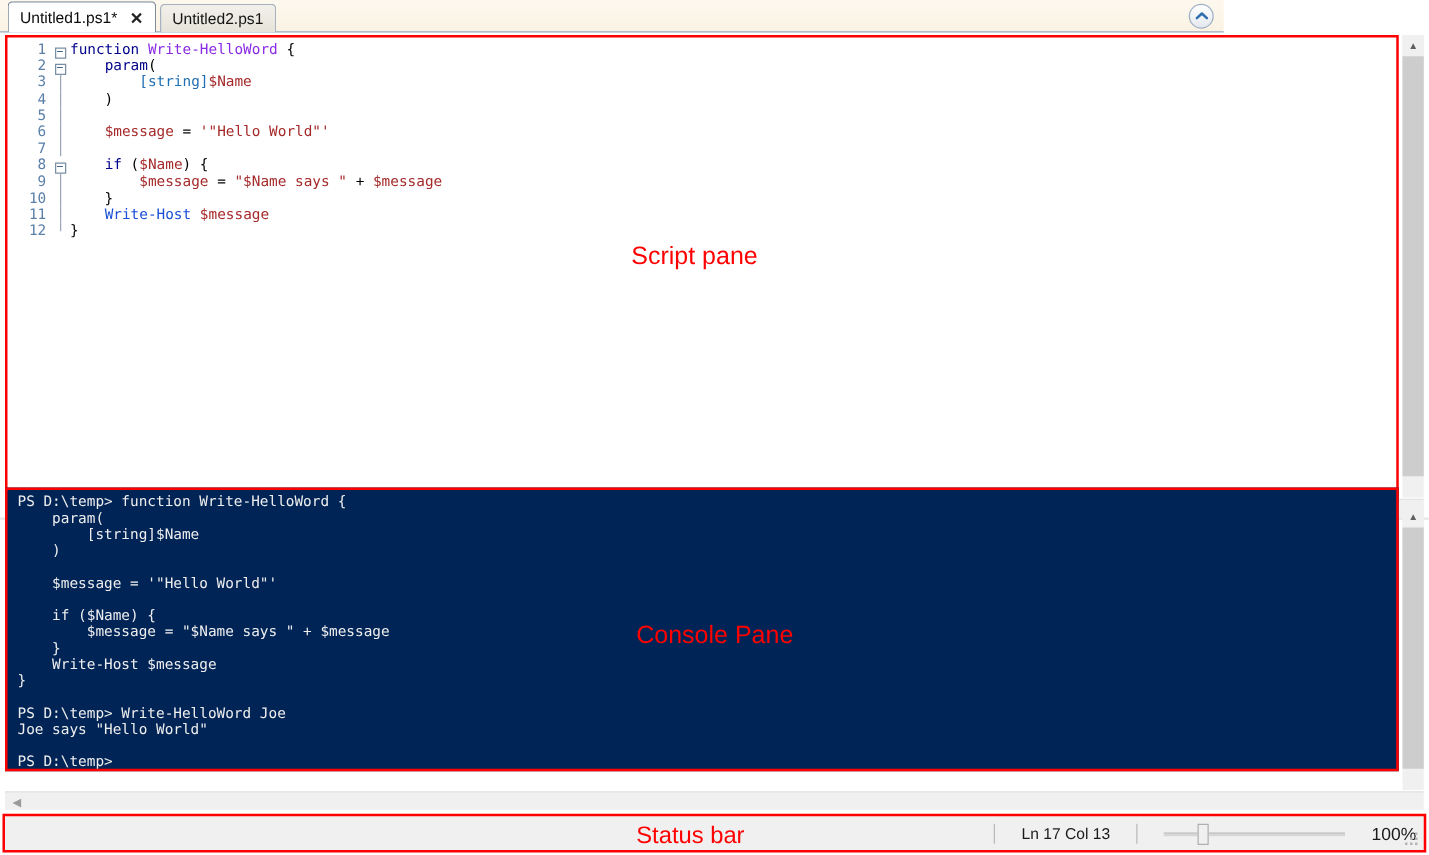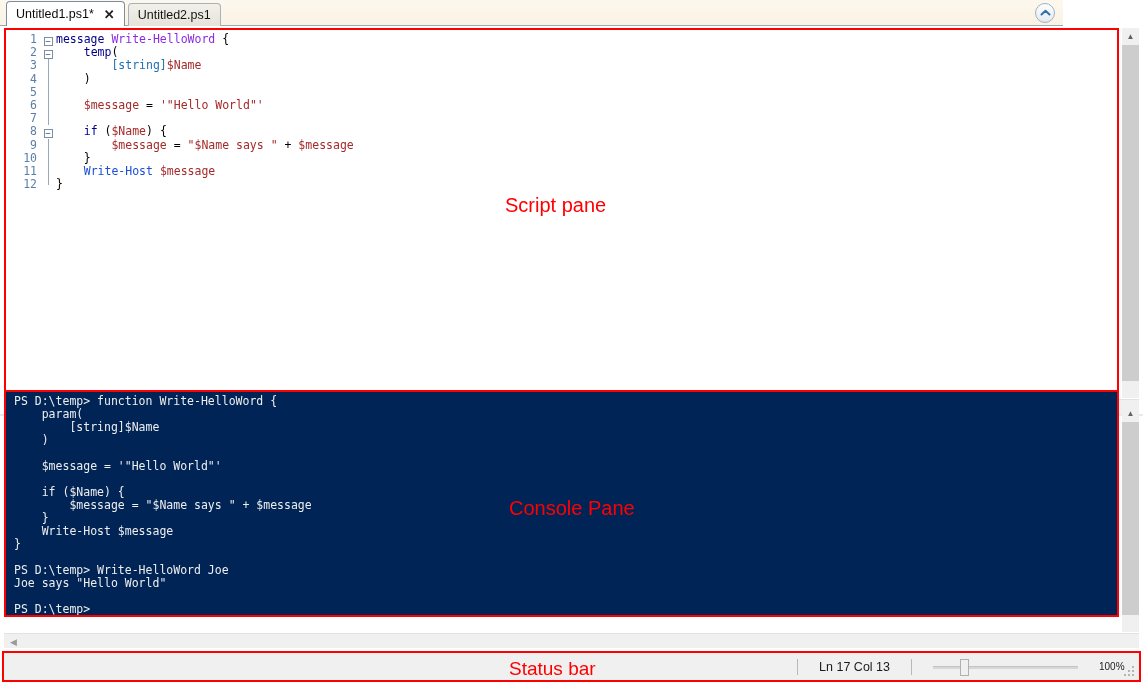--- a/index.html
+++ b/index.html
@@ -12,21 +12,21 @@
     height: 684px;
     font-family: "Liberation Sans", sans-serif;
     overflow: hidden;
     position: relative;
   }
 
   
   .tabstrip {
     position: absolute;
     left: 0; top: 0;
-    width: 1063px; height: 26px;
+    width: 979px; height: 26px;
     background: linear-gradient(to bottom, #fdf8ee 0%, #faf3e4 100%);
     border-bottom: 1px solid #9aa7b8;
     box-sizing: border-box;
   }
   .tabs {
     position: absolute;
     left: 6px; top: 2px;
     display: flex;
     align-items: flex-end;
     height: 24px;
@@ -289,24 +289,24 @@
   }
   .zoom-thumb {
     position: absolute;
     left: 27px; top: 1px;
     width: 9px; height: 17px;
     background: #f0f0f0;
     border: 1px solid #b0b0b0;
     box-sizing: border-box;
   }
   .zoom-pct {
-    font-size: 10px;
+    font-size: 14px;
     color: #1a1a1a;
     min-width: 34px;
-    text-align: left;
+    text-align: right;
   }
   .grip {
     position: absolute;
     right: 3px; bottom: 2px;
     width: 13px; height: 13px;
   }
   .grip i {
     position: absolute;
     width: 2px; height: 2px;
     background: #b4b4b4;
@@ -337,26 +337,26 @@
   <div class="sb-arrow up">▲</div>
   <div class="vthumb" style="height:336px;"></div>
   <div class="sb-arrow down">▼</div>
 </div>
 
 <div class="script-wrap">
   <div class="code-area">
     <div class="code-line">
       <span class="ln">1</span>
       <span class="fold"><span class="fold-box">−</span></span>
-      <span class="code-txt"><span class="kw">message</span> <span class="fn">Write-HelloWord</span> {</span>
+      <span class="code-txt"><span class="kw">function</span> <span class="fn">Write-HelloWord</span> {</span>
     </div>
     <div class="code-line">
       <span class="ln">2</span>
       <span class="fold"><span class="fold-box">−</span></span>
-      <span class="code-txt">    <span class="kw">temp</span>(</span>
+      <span class="code-txt">    <span class="kw">param</span>(</span>
     </div>
     <div class="code-line">
       <span class="ln">3</span>
       <span class="fold"><span class="fold-line"></span></span>
       <span class="code-txt">        <span class="type">[string]</span><span class="var">$Name</span></span>
     </div>
     <div class="code-line">
       <span class="ln">4</span>
       <span class="fold"><span class="fold-line"></span></span>
       <span class="code-txt">    )</span>

